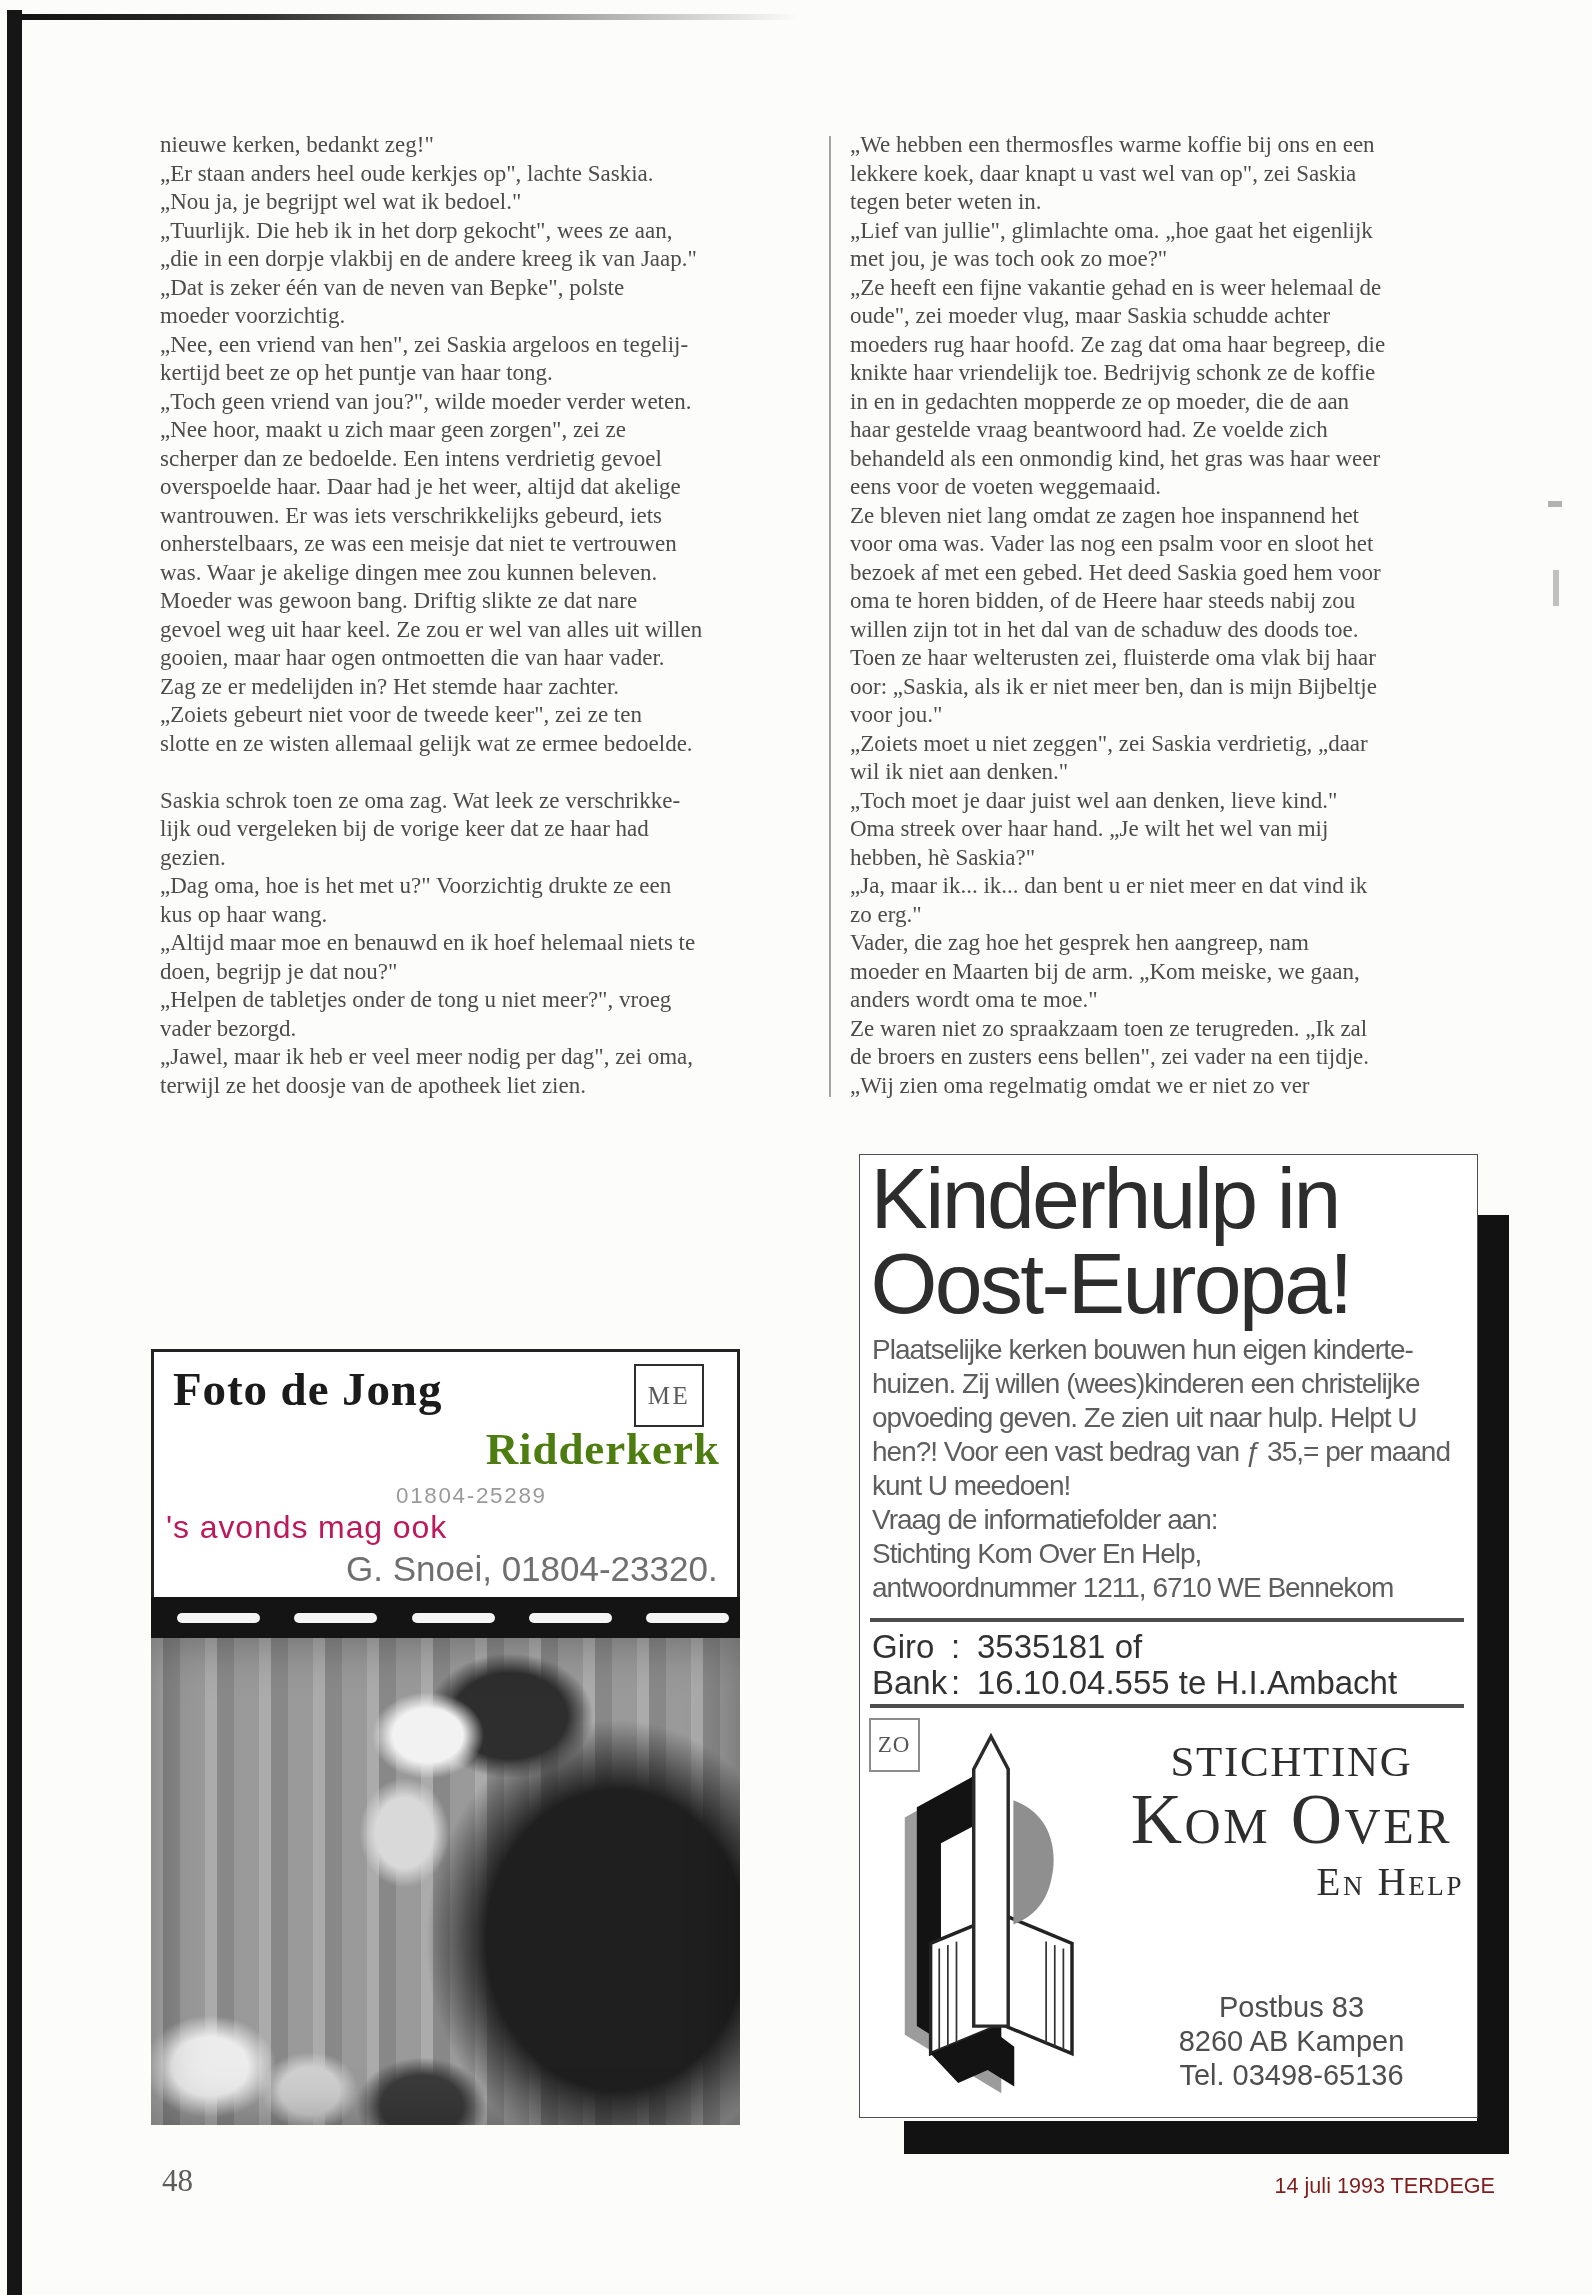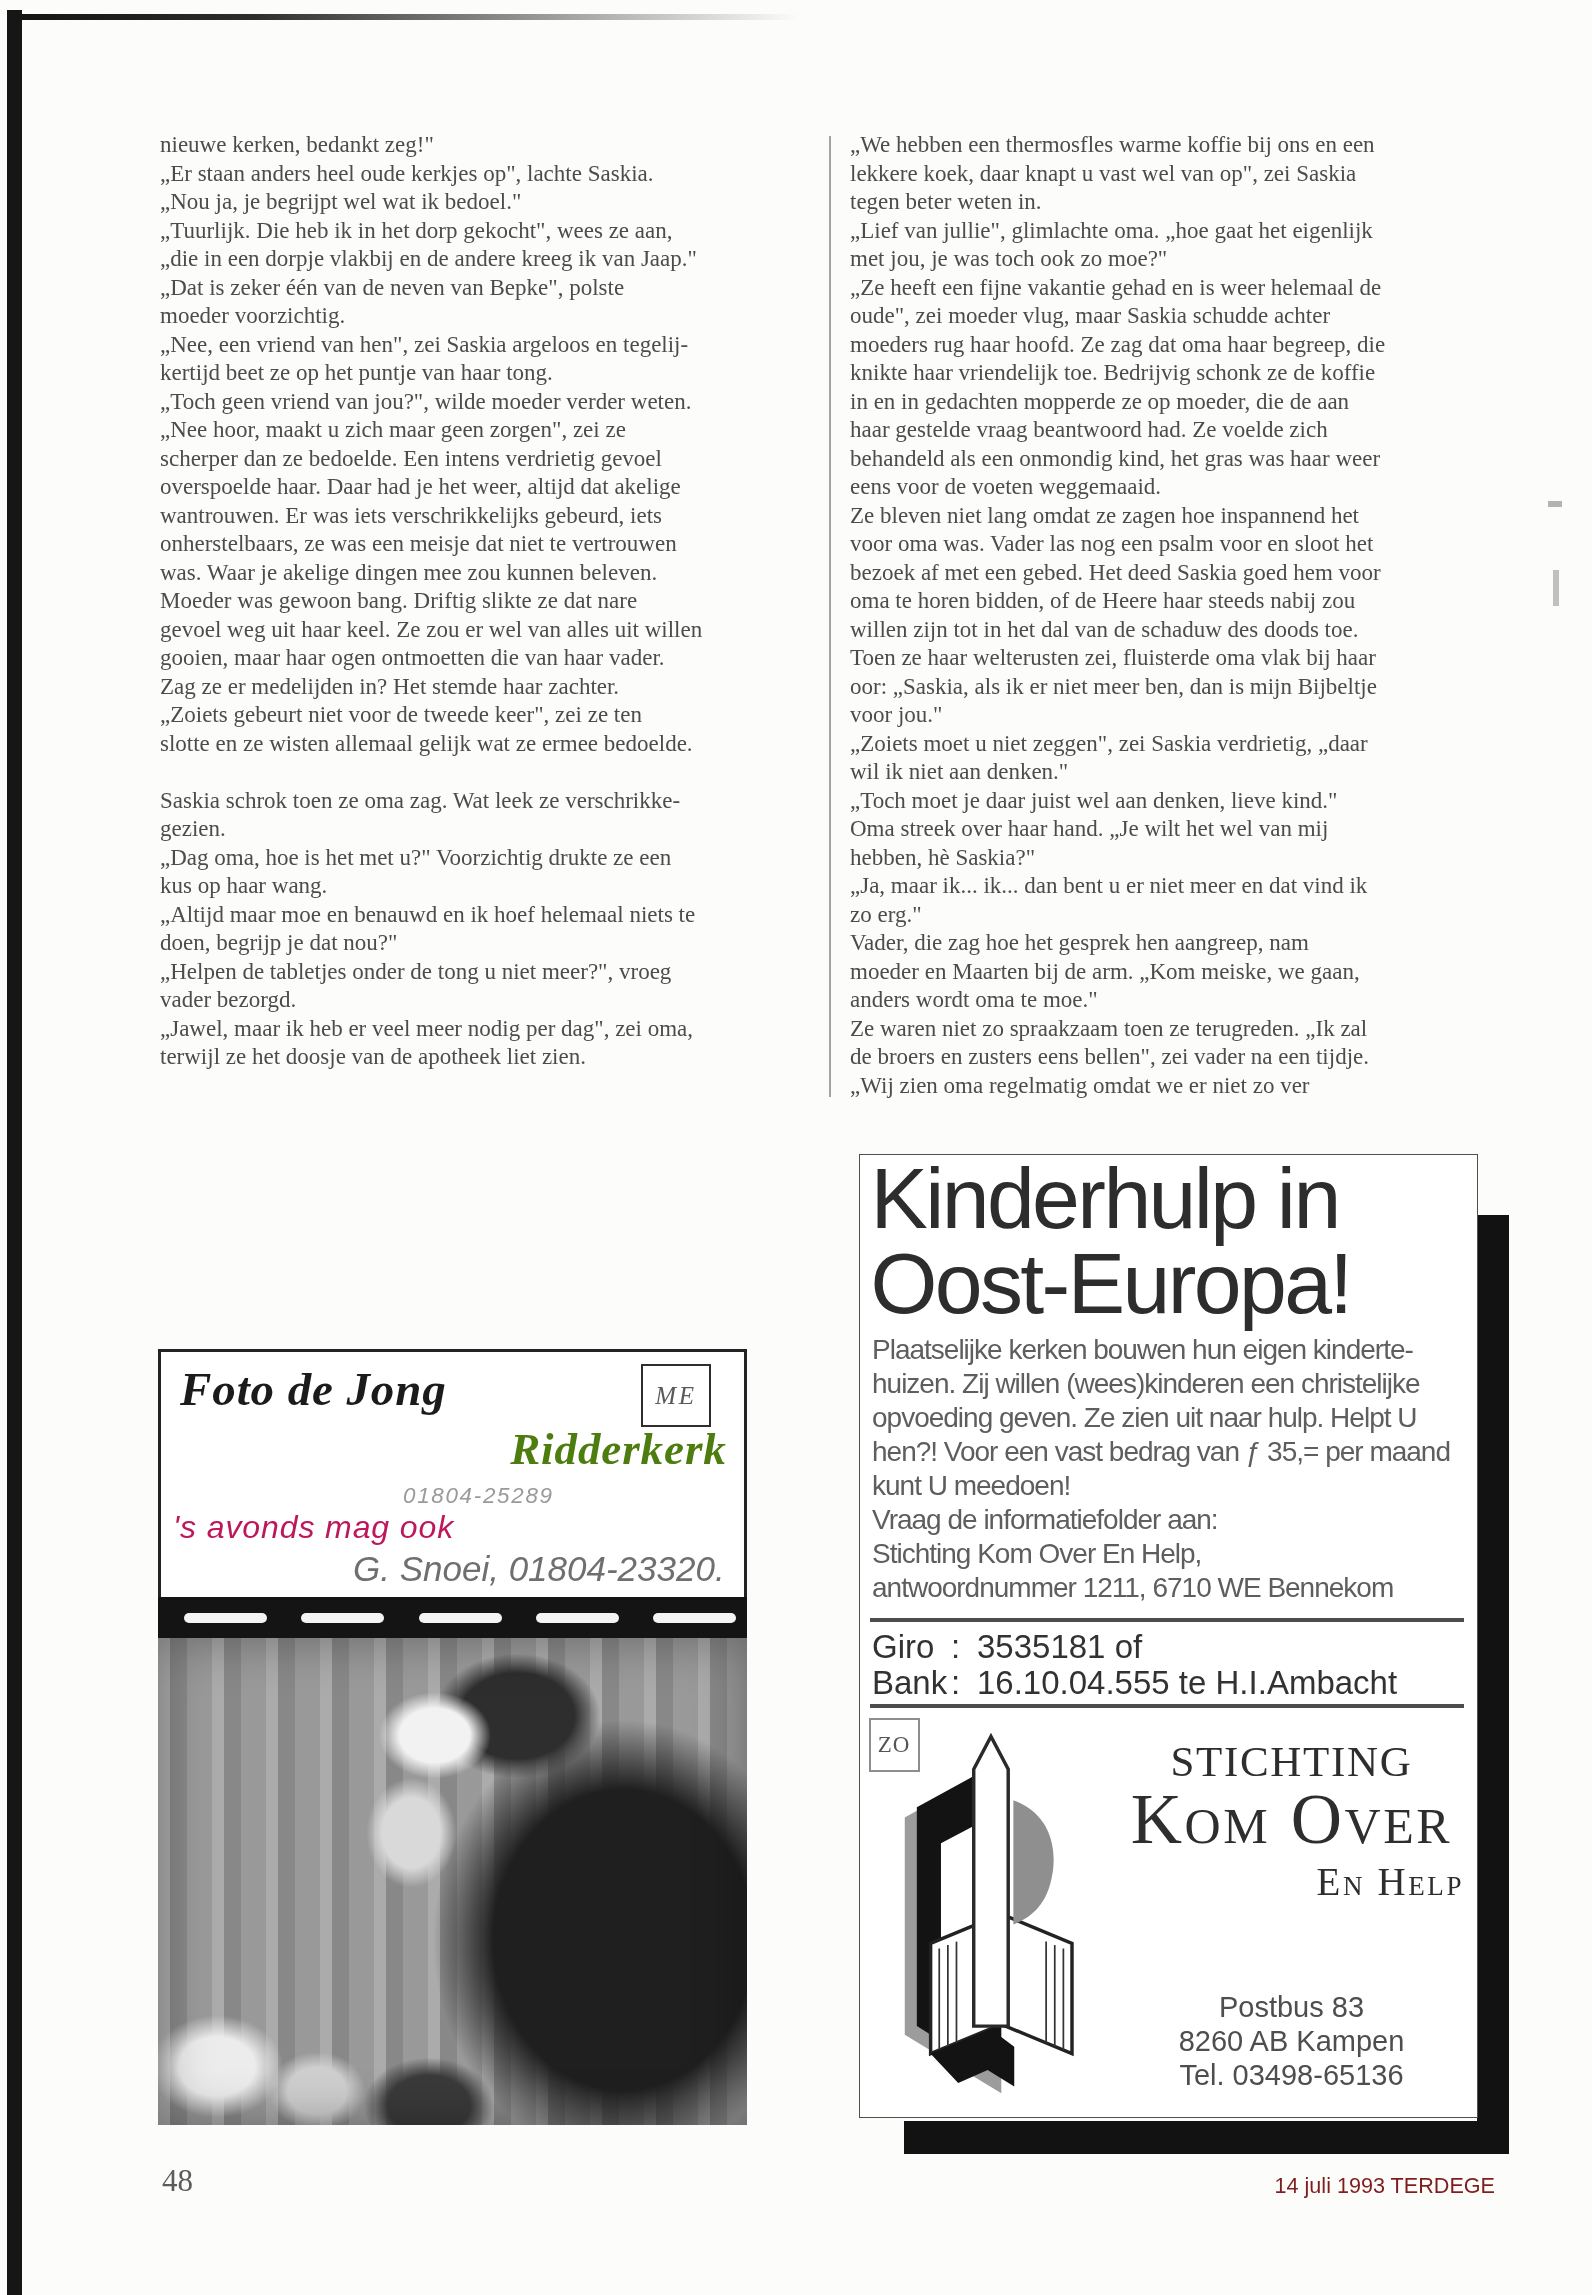--- a/index.html
+++ b/index.html
@@ -14,21 +14,21 @@
   .tick-b{position:absolute;left:1553px;top:570px;width:6px;height:36px;background:#c0c0c0;}
 
   
   .story-col{position:absolute;top:131px;width:660px;}
   .story-col-left{left:160px;}
   .story-col-right{left:850px;}
   .sline{height:28.5px;line-height:28.5px;font-size:23px;color:#4e4c49;white-space:nowrap;}
   .col-divider{position:absolute;left:829px;top:136px;width:1.7px;height:961px;background:#a3a3a3;}
 
   
-  .foto-ad{position:absolute;left:158px;top:1349px;width:512px;height:776px;font-style:italic;}
+  .foto-ad{position:absolute;left:151px;top:1349px;width:512px;height:776px;}
   .foto-box{position:absolute;left:0;top:0;width:583px;height:245px;border:3.5px solid #232323;background:#ffffff;}
   .foto-title{position:absolute;left:19px;top:10.4px;font-weight:bold;font-size:47px;color:#1b1b1b;letter-spacing:0.9px;}
   .me-box{position:absolute;left:480px;top:12px;width:66px;height:59px;border:2.6px solid #2e2e2e;
           display:flex;align-items:center;justify-content:center;}
   .me-label{font-size:25px;color:#5a5a5a;letter-spacing:2.6px;}
   .foto-city{position:absolute;right:17.3px;top:71px;font-weight:bold;font-size:45px;color:#4d7c0f;letter-spacing:0.9px;text-align:center;}
   .foto-phone{position:absolute;left:242px;top:131px;font-family:"Liberation Sans",sans-serif;
               font-size:22.4px;color:#9a9a9a;letter-spacing:1.7px;}
   .foto-tagline{position:absolute;left:12px;top:157px;font-family:"Liberation Sans",sans-serif;
                 font-size:32px;color:#be185d;letter-spacing:0.9px;}
@@ -112,20 +112,21 @@
       <div class="sline">onherstelbaars, ze was een meisje dat niet te vertrouwen</div>
       <div class="sline">was. Waar je akelige dingen mee zou kunnen beleven.</div>
       <div class="sline">Moeder was gewoon bang. Driftig slikte ze dat nare</div>
       <div class="sline">gevoel weg uit haar keel. Ze zou er wel van alles uit willen</div>
       <div class="sline">gooien, maar haar ogen ontmoetten die van haar vader.</div>
       <div class="sline">Zag ze er medelijden in? Het stemde haar zachter.</div>
       <div class="sline">„Zoiets gebeurt niet voor de tweede keer", zei ze ten</div>
       <div class="sline">slotte en ze wisten allemaal gelijk wat ze ermee bedoelde.</div>
       <div class="sline"></div>
       <div class="sline">Saskia schrok toen ze oma zag. Wat leek ze verschrikke-</div>
+      <div class="sline">lijk oud vergeleken bij de vorige keer dat ze haar had</div>
       <div class="sline">gezien.</div>
       <div class="sline">„Dag oma, hoe is het met u?" Voorzichtig drukte ze een</div>
       <div class="sline">kus op haar wang.</div>
       <div class="sline">„Altijd maar moe en benauwd en ik hoef helemaal niets te</div>
       <div class="sline">doen, begrijp je dat nou?"</div>
       <div class="sline">„Helpen de tabletjes onder de tong u niet meer?", vroeg</div>
       <div class="sline">vader bezorgd.</div>
       <div class="sline">„Jawel, maar ik heb er veel meer nodig per dag", zei oma,</div>
       <div class="sline">terwijl ze het doosje van de apotheek liet zien.</div>
     </div>

